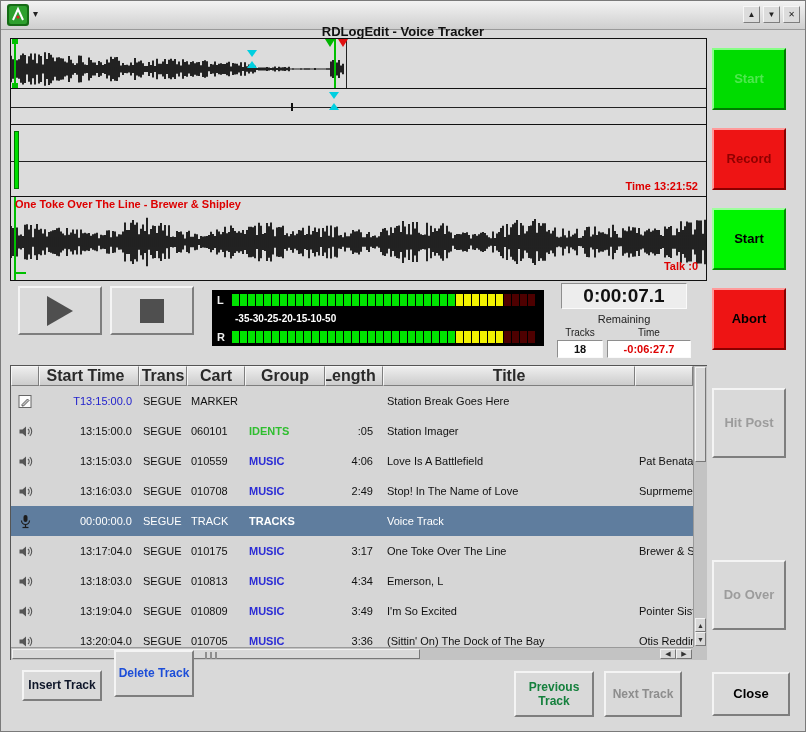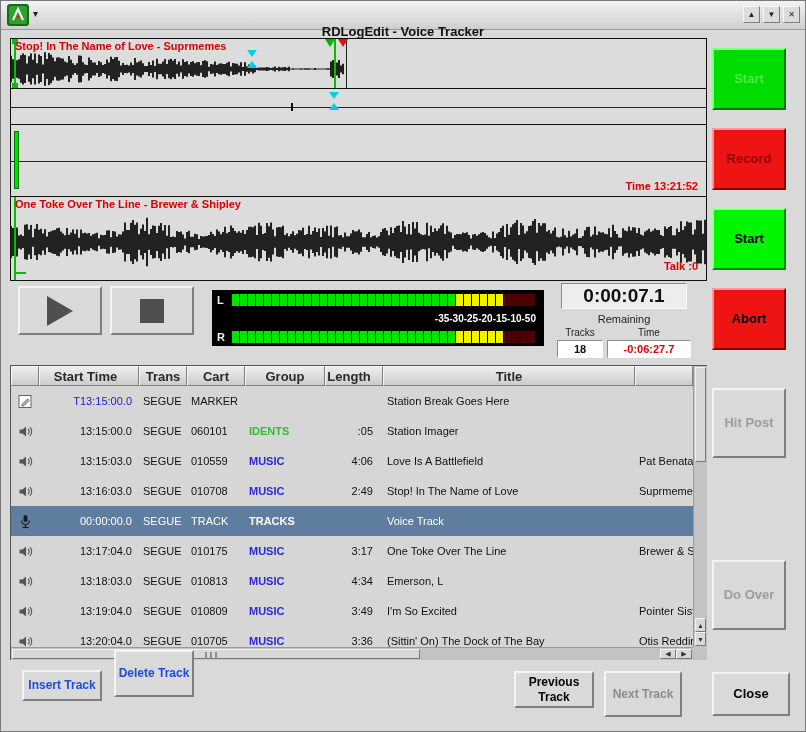--- a/index.html
+++ b/index.html
@@ -51,21 +51,21 @@
 .play-glyph{width:0;height:0;border-top:15px solid transparent;border-bottom:15px solid transparent;border-left:26px solid #4f4f4f}
 .stop-glyph{width:24px;height:24px;background:#4f4f4f}
 .meter-box{position:absolute;left:202px;top:7px;width:332px;height:56px;background:#000;padding:4px 5px 3px 5px;display:flex;flex-direction:column;justify-content:space-between}
 .meter-row{display:flex;align-items:center}
 .chan{color:#eee;width:15px;font-size:11px;font-weight:bold}
 .segs{display:flex;gap:1px;flex:1}
 .seg{width:7px;height:12px;display:block}
 .seg.g{background:#0a3d0a}.seg.g.on{background:#00e400}
 .seg.y{background:#4a4a00}.seg.y.on{background:#f2f200}
 .seg.r{background:#4e0000}
-.meter-scale{display:flex;justify-content:flex-end;margin-left:18px;margin-right:3px;color:#fff;font-size:10px;font-weight:bold;height:13px;align-items:center}
+.meter-scale{display:flex;justify-content:flex-start;margin-left:18px;margin-right:3px;color:#fff;font-size:10px;font-weight:bold;height:13px;align-items:center}
 .time-area{position:absolute;left:546px;top:0;width:136px;display:flex;flex-direction:column;align-items:center}
 .elapsed{width:126px;height:26px;background:#ededed;border:1px solid;border-color:#8e8e8e #fafafa #fafafa #8e8e8e;font-weight:bold;font-size:19px;display:flex;align-items:center;justify-content:center;color:#111}
 .remaining-label{font-size:11px;color:#222;margin-top:4px}
 .rem-grid{display:grid;grid-template-columns:46px 84px;column-gap:4px;row-gap:2px;margin-top:2px;justify-items:center}
 .rem-label{font-size:10px;color:#222}
 .rem-value{width:100%;height:18px;background:#fff;border:1px solid;border-color:#8e8e8e #fafafa #fafafa #8e8e8e;font-weight:bold;font-size:11px;display:flex;align-items:center;justify-content:center;color:#111}
 .rem-value.red{color:var(--red-label)}
 
 
 .side-btn{position:absolute;left:712px;width:74px;border-style:solid;border-width:2px;font-weight:bold;font-size:13px;display:flex;align-items:center;justify-content:center;text-align:center;line-height:1.15}
@@ -74,21 +74,21 @@
 .btn-start-bottom{top:208px;height:62px;background:var(--button-green-bright);color:#000;border-color:#9dff9d #009000 #009000 #9dff9d}
 .btn-abort{top:288px;height:62px;background:var(--button-red);color:#000;border-color:#ff9a9a #8a0000 #8a0000 #ff9a9a}
 .btn-gray{background:#d9d9d9;border-color:#f4f4f4 #7e7e7e #7e7e7e #f4f4f4;color:#9c9c9c}
 .btn-hitpost{top:388px;height:70px}
 .btn-doover{top:560px;height:70px}
 
 
 .log-table{position:absolute;left:10px;top:365px;width:697px;height:295px;border:1px solid #555;background:#d6d6d6}
 .table-main{position:absolute;left:0;top:0;width:682px;height:281px;overflow:hidden}
 .thead{display:flex;height:20px}
-.th{background:linear-gradient(#eeeeee,#cccccc);border:1px solid;border-color:#f6f6f6 #7e7e7e #7e7e7e #f6f6f6;font-weight:bold;font-size:13px;color:#2a2a2a;display:flex;align-items:center;justify-content:center;overflow:hidden;white-space:nowrap}
+.th{background:linear-gradient(#eeeeee,#cccccc);border:1px solid;border-color:#f6f6f6 #7e7e7e #7e7e7e #f6f6f6;font-weight:bold;font-size:16px;color:#2a2a2a;display:flex;align-items:center;justify-content:center;overflow:hidden;white-space:nowrap}
 .tbody{height:261px;overflow:hidden}
 .trow{display:flex;height:30px;align-items:center;background:#d6d6d6}
 .trow.selected{background:var(--selected-row)}
 .trow.selected .cell{color:#fff}
 .cell{font-size:11px;color:#111;overflow:hidden;white-space:nowrap;padding:0 4px;line-height:30px}
 .c-icon{width:28px;display:flex;align-items:center;justify-content:center;padding:0}
 .c-start{width:100px;text-align:right;padding-right:7px}
 .c-trans{width:48px}
 .c-cart{width:58px}
 .c-group{width:80px;font-weight:bold}
@@ -108,23 +108,23 @@
 .sb-btn.v{height:14px;width:100%}
 .hscroll{position:absolute;left:0;top:281px;width:682px;height:13px;background:#c3c3c3;border-top:1px solid #9a9a9a;display:flex;padding:1px}
 .hthumb{width:408px;background:#d8d8d8;border:1px solid;border-color:#f2f2f2 #777 #777 #f2f2f2;position:relative}
 .grip{position:absolute;left:192px;top:2px;width:14px;height:7px;background:repeating-linear-gradient(90deg,#8e8e8e 0 2px,transparent 2px 5px)}
 .hspacer{flex:1}
 .sb-btn.h{width:16px;height:100%}
 .corner{position:absolute;left:682px;top:281px;width:14px;height:13px;background:#c3c3c3}
 
 
 .foot-btn{position:absolute;background:#d9d9d9;border:2px solid;border-color:#f4f4f4 #7e7e7e #7e7e7e #f4f4f4;font-weight:bold;font-size:12px;text-align:center;display:flex;align-items:center;justify-content:center;line-height:1.2;padding:2px}
-.btn-insert{left:22px;top:670px;width:80px;height:31px;color:#1d4ed8}
+.btn-insert{left:22px;top:670px;width:80px;height:31px;color:#0f172a}
 .btn-delete{left:114px;top:650px;width:80px;height:47px;color:#1d4ed8}
-.btn-prev{left:514px;top:671px;width:80px;height:37px;color:#000000}
+.btn-prev{left:514px;top:671px;width:80px;height:46px;color:#15803d}
 .btn-next{left:604px;top:671px;width:78px;height:46px;color:#8d8d8d}
 .btn-close{left:712px;top:672px;width:78px;height:44px;color:#000;font-size:13px}
 </style>
 </head>
 <body>
 
 <div class="frame"></div>
 
 <div class="titlebar">
   <div class="app-icon">
@@ -140,21 +140,20 @@
   <div class="win-controls">
     <div class="win-btn">▲</div>
     <div class="win-btn">▼</div>
     <div class="win-btn">✕</div>
   </div>
 </div>
 
 <div class="wave-panel">
   <div class="pane pane1">
     <div class="lane lane-a">
-      <div class="wave-title">Stop! In The Name of Love - Suprmemes</div>
       <svg id="wave1" class="wave" viewBox="0 0 695 38" preserveAspectRatio="none">
           <path d="M0 5.7V32.3M2 9.3V28.7M4 3.3V34.7M6 10.2V27.8M8 9.3V28.7M10 5.3V32.7M12 3.6V34.4M14 5.0V33.0M16 13.4V24.6M18 6.2V31.8M20 3.6V34.4M22 9.8V28.2M24 3.5V34.5M26 13.2V24.8M28 4.5V33.5M30 6.1V31.9M32 14.4V23.6M34 2.2V35.8M36 8.9V29.1M38 3.0V35.0M40 4.7V33.3M42 7.5V30.5M44 11.2V26.8M46 7.6V30.4M48 7.2V30.8M50 8.2V29.8M52 8.5V29.5M54 11.4V26.6M56 12.6V25.4M58 6.1V31.9M60 9.7V28.3M62 13.2V24.8M64 14.9V23.1M66 13.3V24.7M68 5.4V32.6M70 5.7V32.3M72 12.3V25.7M74 14.4V23.6M76 15.1V22.9M78 7.5V30.5M80 9.9V28.1M82 12.5V25.5M84 12.5V25.5M86 14.9V23.1M88 11.0V27.0M90 12.3V25.7M92 14.9V23.1M94 13.9V24.1M96 9.5V28.5M98 12.4V25.6M100 6.7V31.3M102 8.9V29.1M104 7.3V30.7M106 7.0V31.0M108 10.8V27.2M110 15.6V22.4M112 13.1V24.9M114 15.0V23.0M116 14.8V23.2M118 15.5V22.5M120 12.4V25.6M122 14.9V23.1M124 7.9V30.1M126 12.6V25.4M128 11.6V26.4M130 10.6V27.4M132 13.2V24.8M134 16.0V22.0M136 15.9V22.1M138 11.9V26.1M140 15.0V23.0M142 10.6V27.4M144 15.9V22.1M146 8.8V29.2M148 13.7V24.3M150 13.8V24.2M152 11.4V26.6M154 9.0V29.0M156 13.9V24.1M158 9.8V28.2M160 8.8V29.2M162 10.8V27.2M164 9.1V28.9M166 14.2V23.8M168 11.6V26.4M170 15.4V22.6M172 9.2V28.8M174 12.1V25.9M176 11.3V26.7M178 14.5V23.5M180 11.9V26.1M182 11.2V26.8M184 13.3V24.7M186 12.2V25.8M188 12.0V26.0M190 15.2V22.8M192 10.9V27.1M194 10.2V27.8M196 11.2V26.8M198 16.7V21.3M200 14.0V24.0M202 14.5V23.5M204 11.4V26.6M206 15.1V22.9M208 13.8V24.2M210 13.3V24.7M212 14.1V23.9M214 14.1V23.9M216 12.8V25.2M218 11.7V26.3M220 16.5V21.5M222 12.9V25.1M224 13.6V24.4M226 13.8V24.2M228 15.5V22.5M230 12.3V25.7M232 17.0V21.0M234 12.2V25.8M236 16.2V21.8M238 14.5V23.5M240 16.3V21.7M242 14.5V23.5M244 15.8V22.2M246 18.1V19.9M248 17.4V20.6M250 17.5V20.5M252 17.6V20.4M254 17.5V20.5M256 17.1V20.9M258 17.5V20.5M260 17.9V20.1M262 17.6V20.4M264 16.6V21.4M266 18.0V20.0M268 16.7V21.3M270 17.4V20.6M272 17.3V20.7M274 17.1V20.9M276 17.7V20.3M278 16.8V21.2M280 18.4V19.6M282 18.3V19.7M284 18.4V19.6M286 18.4V19.6M288 18.4V19.6M290 18.2V19.8M292 18.4V19.6M294 18.3V19.7M296 18.3V19.7M298 18.2V19.8M300 18.4V19.6M302 18.4V19.6M304 18.1V19.9M306 18.4V19.6M308 18.4V19.6M310 18.4V19.6M312 18.4V19.6M314 18.4V19.6M316 18.2V19.8M318 18.3V19.7M320 11.5V26.5M322 10.1V27.9M324 11.3V26.7M326 12.4V25.6M328 10.0V28.0M330 15.6V22.4M332 13.7V24.3" stroke="#000" stroke-width="1.7" fill="none"></path>
         </svg>
       <div class="vline green" style="left:3px"></div>
       <div class="handle t"></div>
       <div class="handle b"></div>
       <div class="tri cyan-down" style="left:236px;top:11px"></div>
       <div class="tri cyan-up" style="left:236px;top:22px"></div>
       <div class="tri green-down" style="left:314px;top:0"></div>
       <div class="vline green" style="left:323px"></div>

